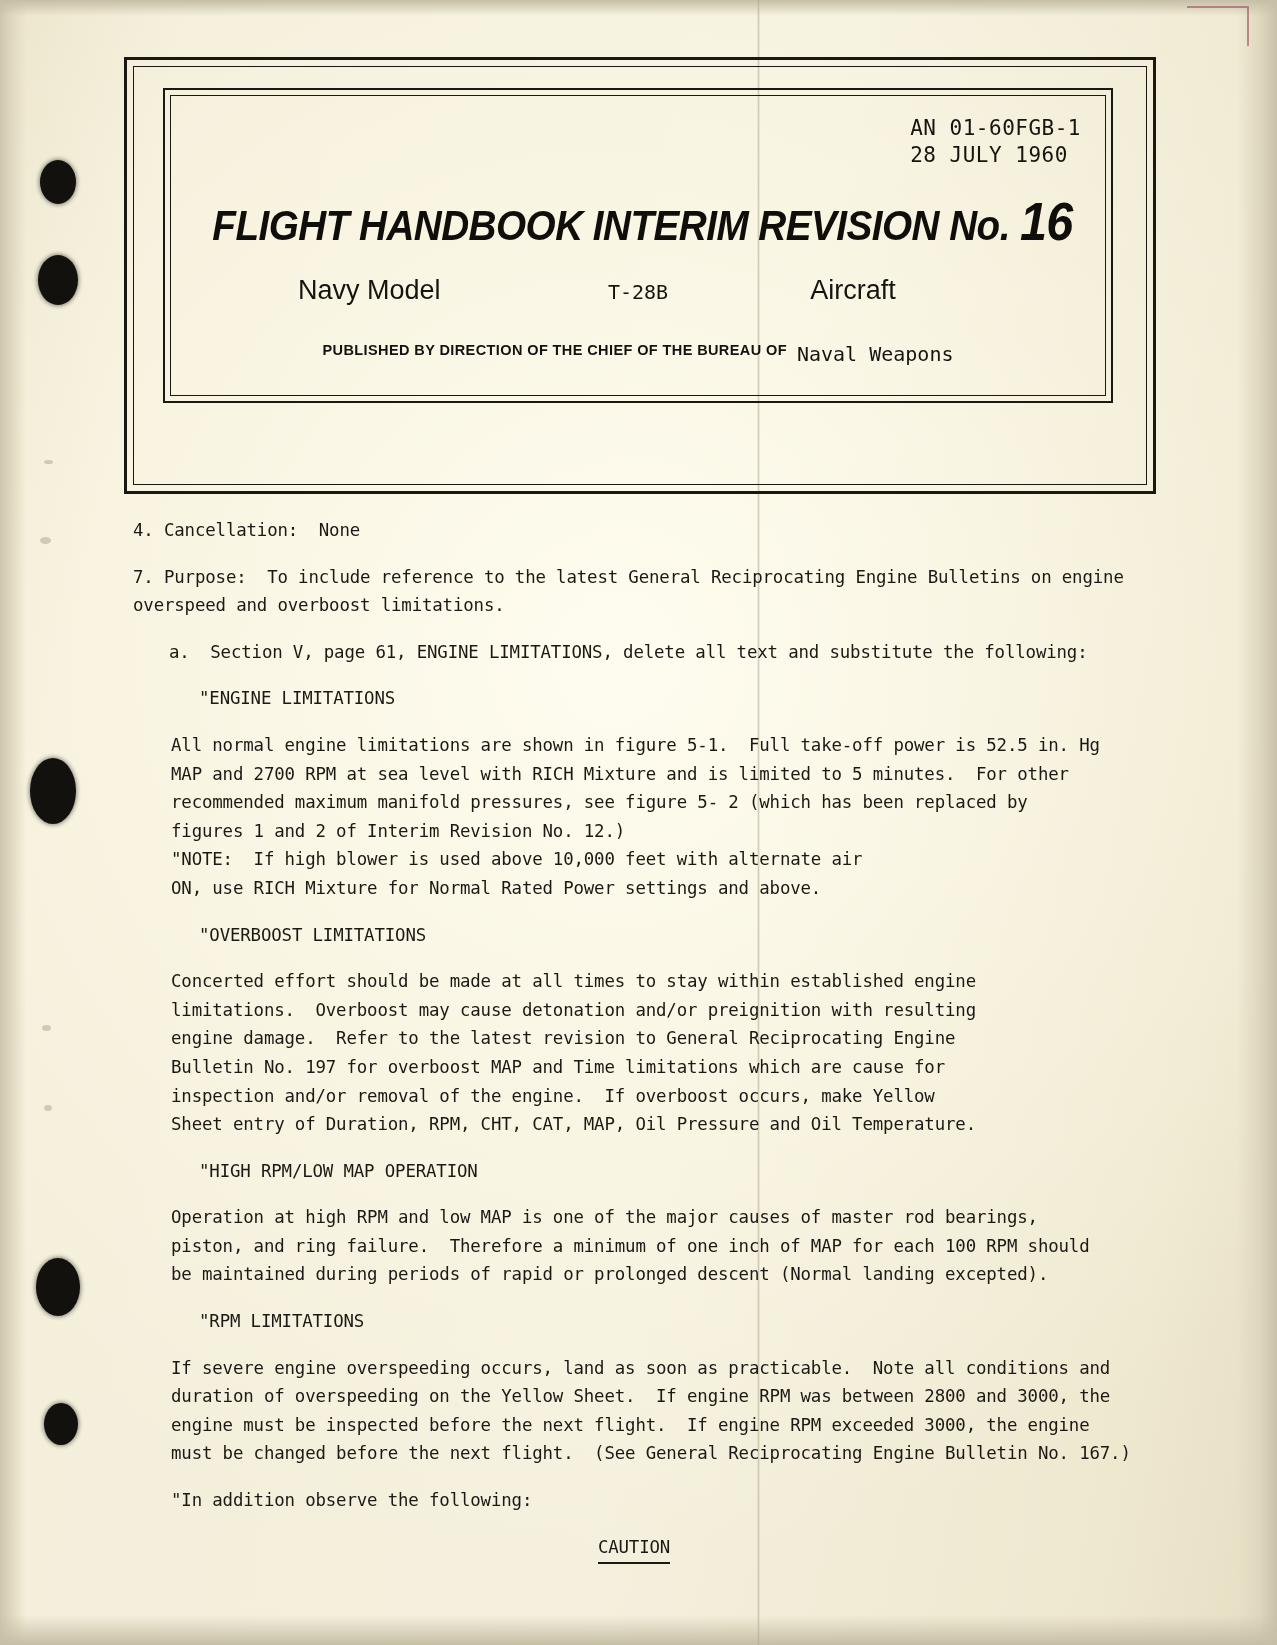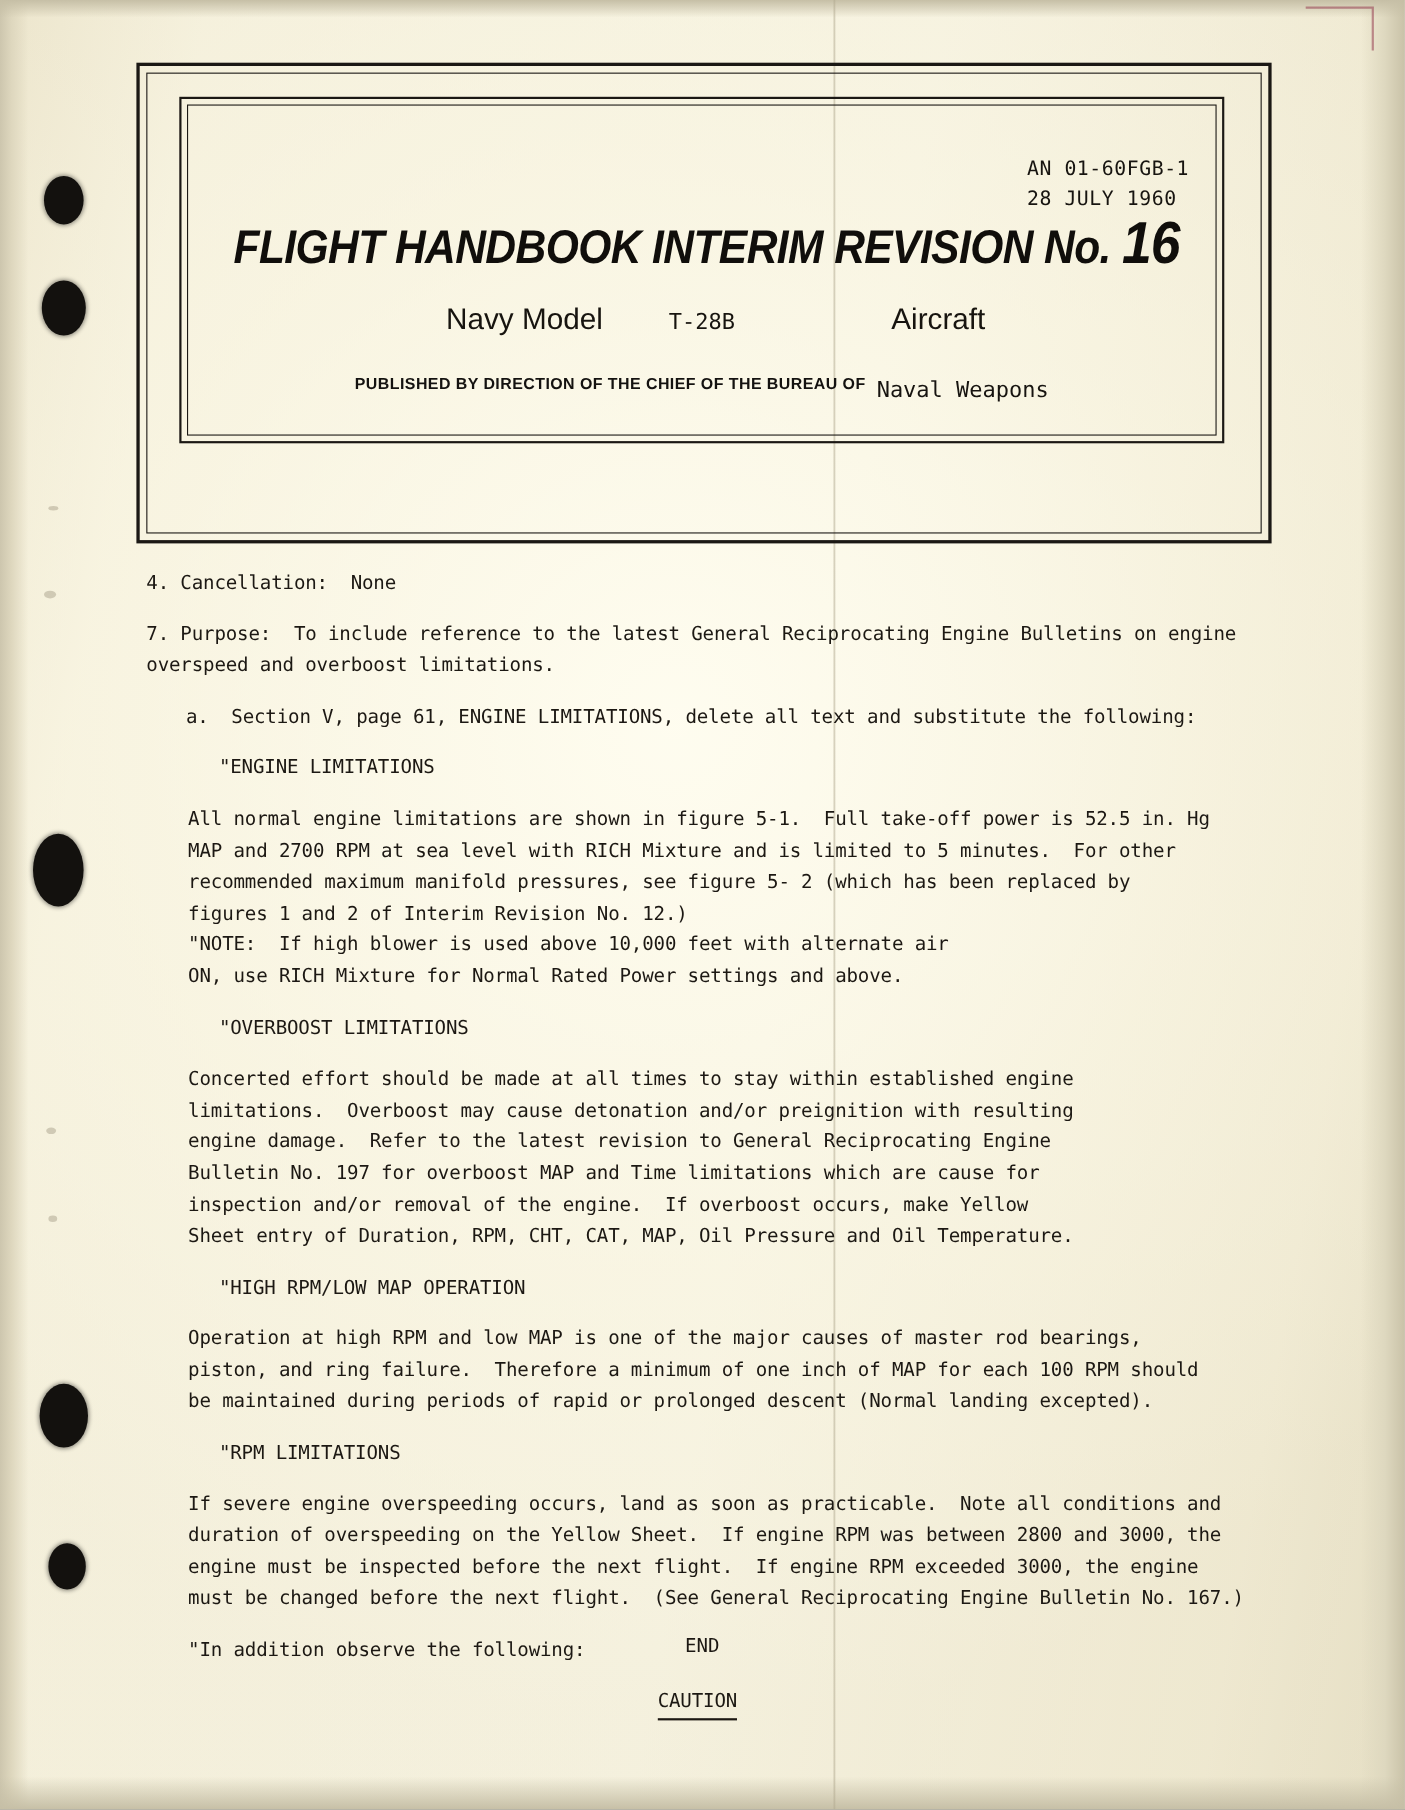--- a/index.html
+++ b/index.html
@@ -89,24 +89,24 @@
   }
   #title-panel-inner {
     position: absolute;
     left: 5px; top: 5px; right: 5px; bottom: 5px;
     border: 1px solid #1b1814;
     pointer-events: none;
   }
   #doc-ref {
     position: absolute;
     right: 30px;
-    top: 50px;
+    top: 25px;
     text-align: left;
     font-family: "DejaVu Sans Mono", monospace;
-    font-size: 18px;
+    font-size: 21px;
     line-height: 27px;
     letter-spacing: 0.5px;
     color: #171410;
   }
   #main-title {
     position: absolute;
     left: 0; right: 0;
     top: 100px;
     text-align: center;
     font-family: "Liberation Sans", sans-serif;
@@ -126,21 +126,21 @@
     position: absolute;
     left: 0; right: 0;
     top: 185px;
     display: flex;
     justify-content: center;
     align-items: baseline;
     font-family: "Liberation Sans", sans-serif;
     font-size: 27px;
     color: #17140f;
   }
-  #model-row .lbl-navy { width: 250px; text-align: right; }
+  #model-row .lbl-navy { width: 250px; text-align: left; }
   #model-row .lbl-type {
     width: 180px; text-align: center;
     font-family: "DejaVu Sans Mono", monospace;
     font-size: 20px;
   }
   #model-row .lbl-acft { width: 250px; text-align: center; }
   #published-row {
     position: absolute;
     left: 0; right: 0;
     top: 252px;
@@ -326,15 +326,14 @@
 must be changed before the next flight.  (See General Reciprocating Engine Bulletin No. 167.)</p>
 
     <p class="para indent-q">"In addition observe the following:</p>
 
     <div id="caution-wrap">
       <span id="caution-word">CAUTION</span>
     </div>
 
   </div>
 
-  <div id="end-mark">END</div>
 
 </div>
 
 </body></html>

